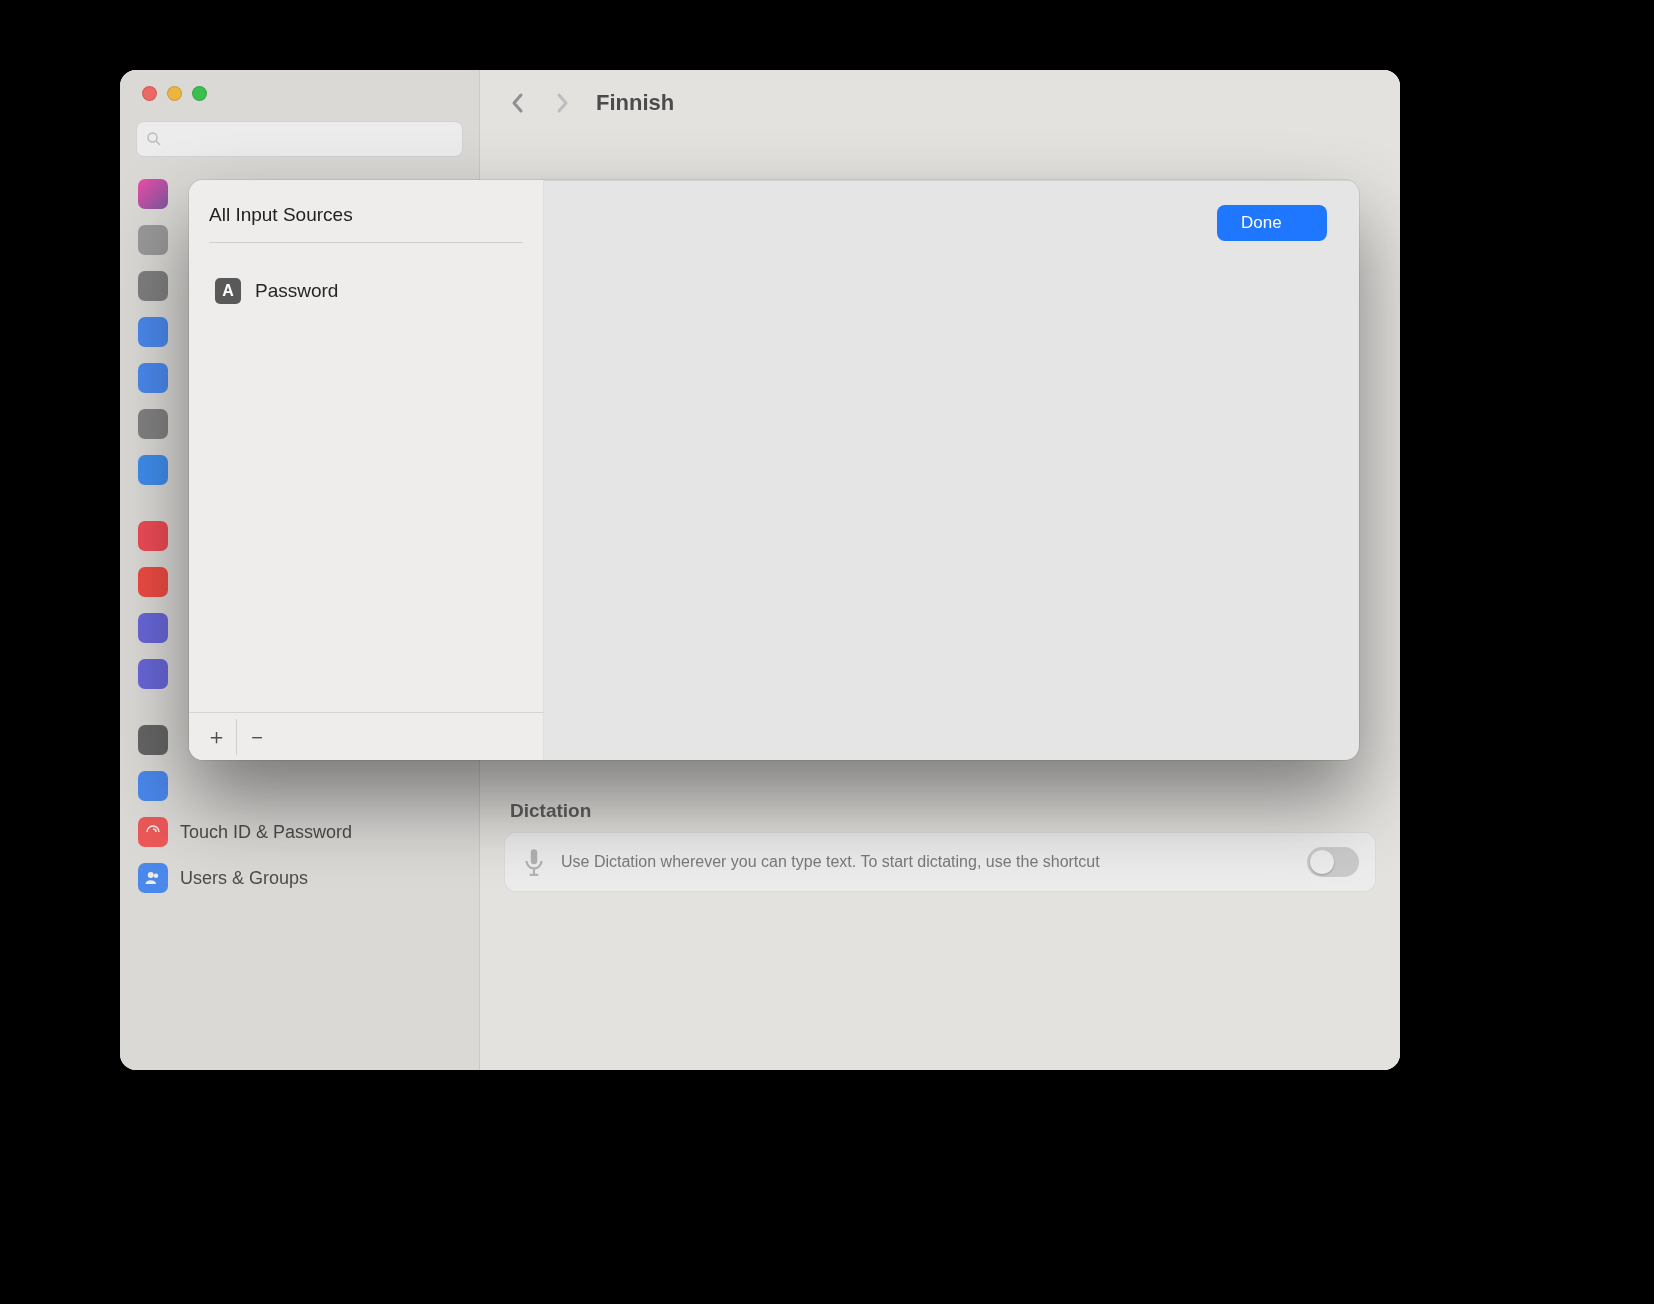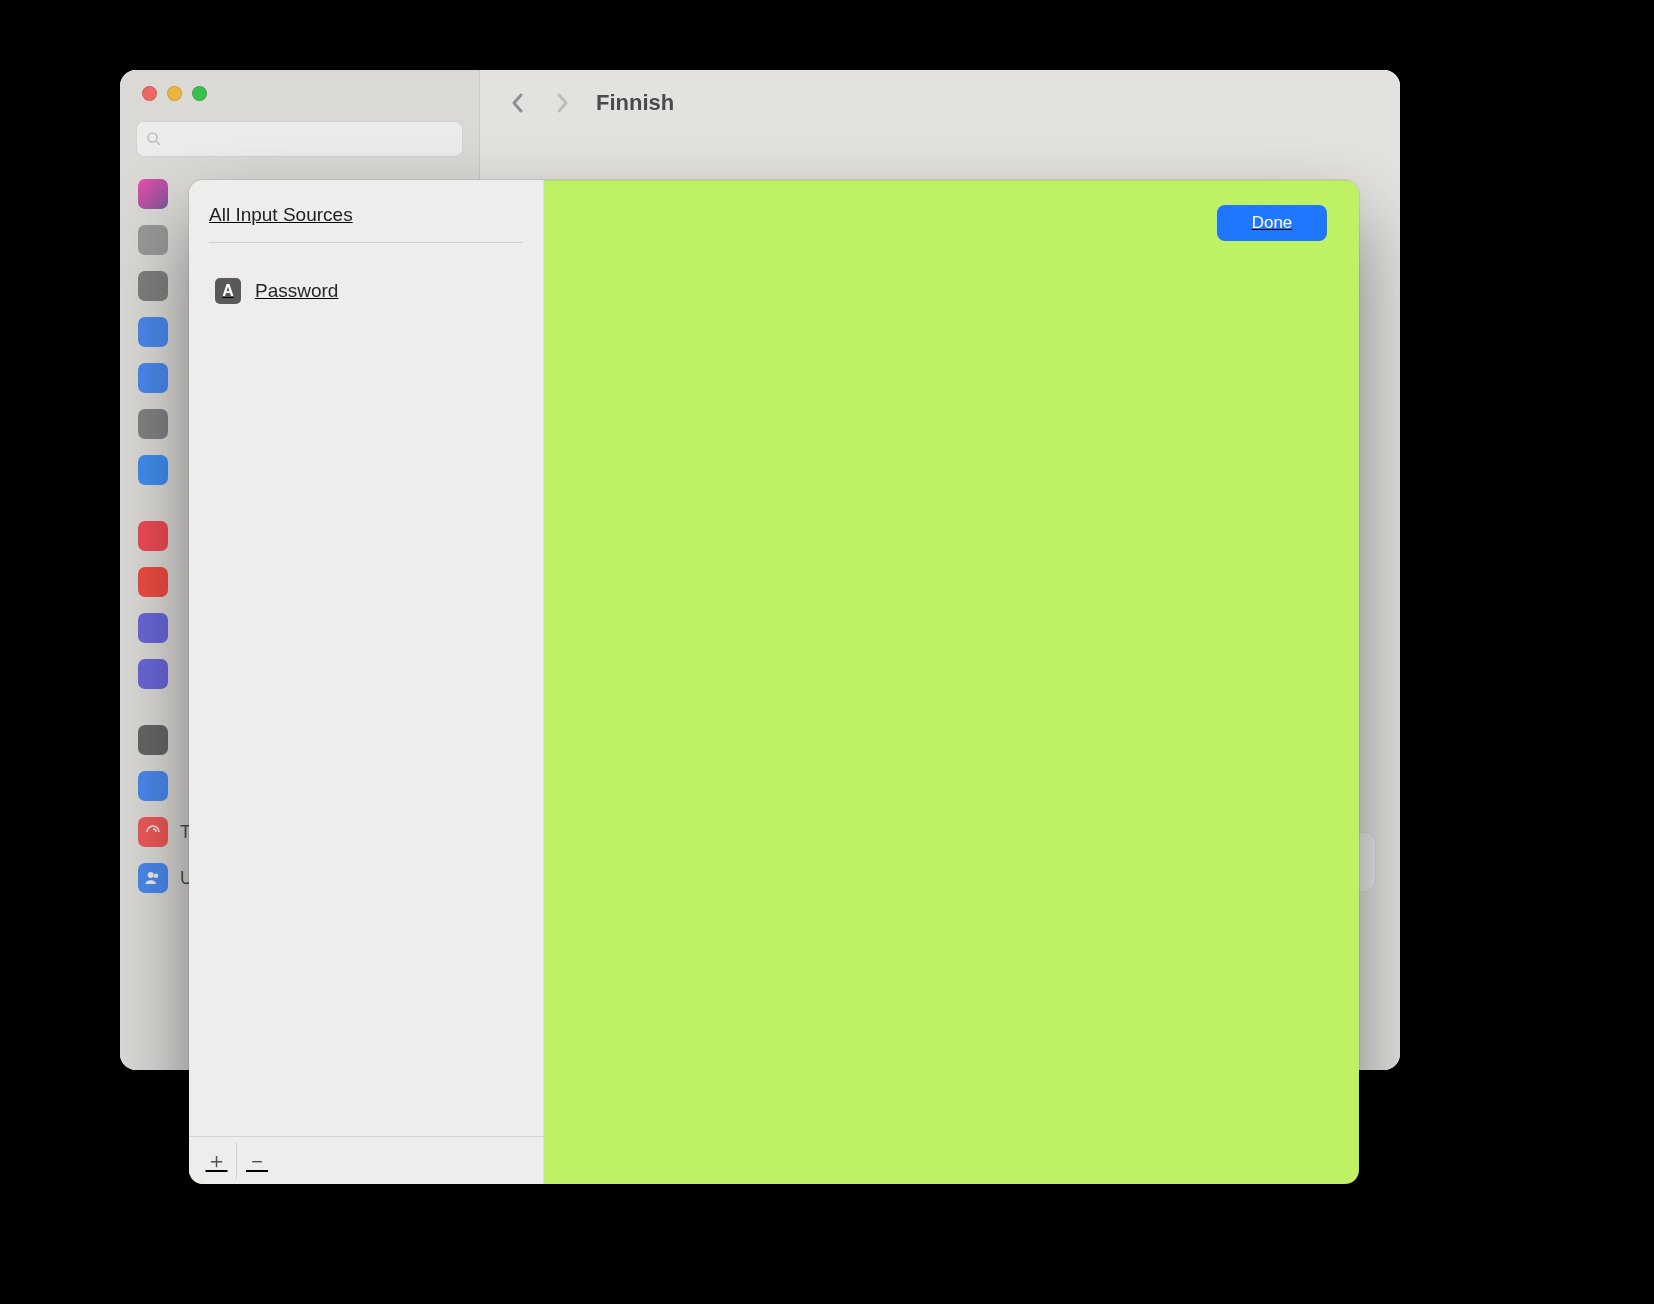--- a/index.html
+++ b/index.html
@@ -123,27 +123,26 @@
     border-radius: 16px;
     pointer-events: none;
   }
 
   
   .sheet {
     position: absolute;
     left: 189px;
     top: 180px;
     width: 1170px;
-    height: 1004px;
-    background: #bef264;
+    height: 580px;
+    background: #e5e5e5;
     border-radius: 14px;
     box-shadow: 0 40px 80px rgba(0,0,0,0.45), 0 0 0 1px rgba(0,0,0,0.08);
     display: flex;
     overflow: hidden;
-    text-decoration: underline;
   }
   .sheet-sidebar {
     width: 355px;
     background: #eeedec;
     border-right: 1px solid rgba(0,0,0,0.06);
     display: flex;
     flex-direction: column;
   }
   .sheet-side-header {
     padding: 24px 20px 16px 20px;
@@ -223,21 +222,21 @@
   }
   .done-btn {
     background: #1f76ff;
     color: #fff;
     font-size: 17px;
     font-weight: 500;
     border: none;
     border-radius: 8px;
     padding: 8px 24px;
     min-width: 110px;
-    text-align: center;
+    text-align: left;
   }
 </style>
 </head>
 <body>
 
 <div class="window">
 
   <div class="window-sidebar">
     <div class="traffic-lights">
       <div class="traffic-light tl-close"></div>

